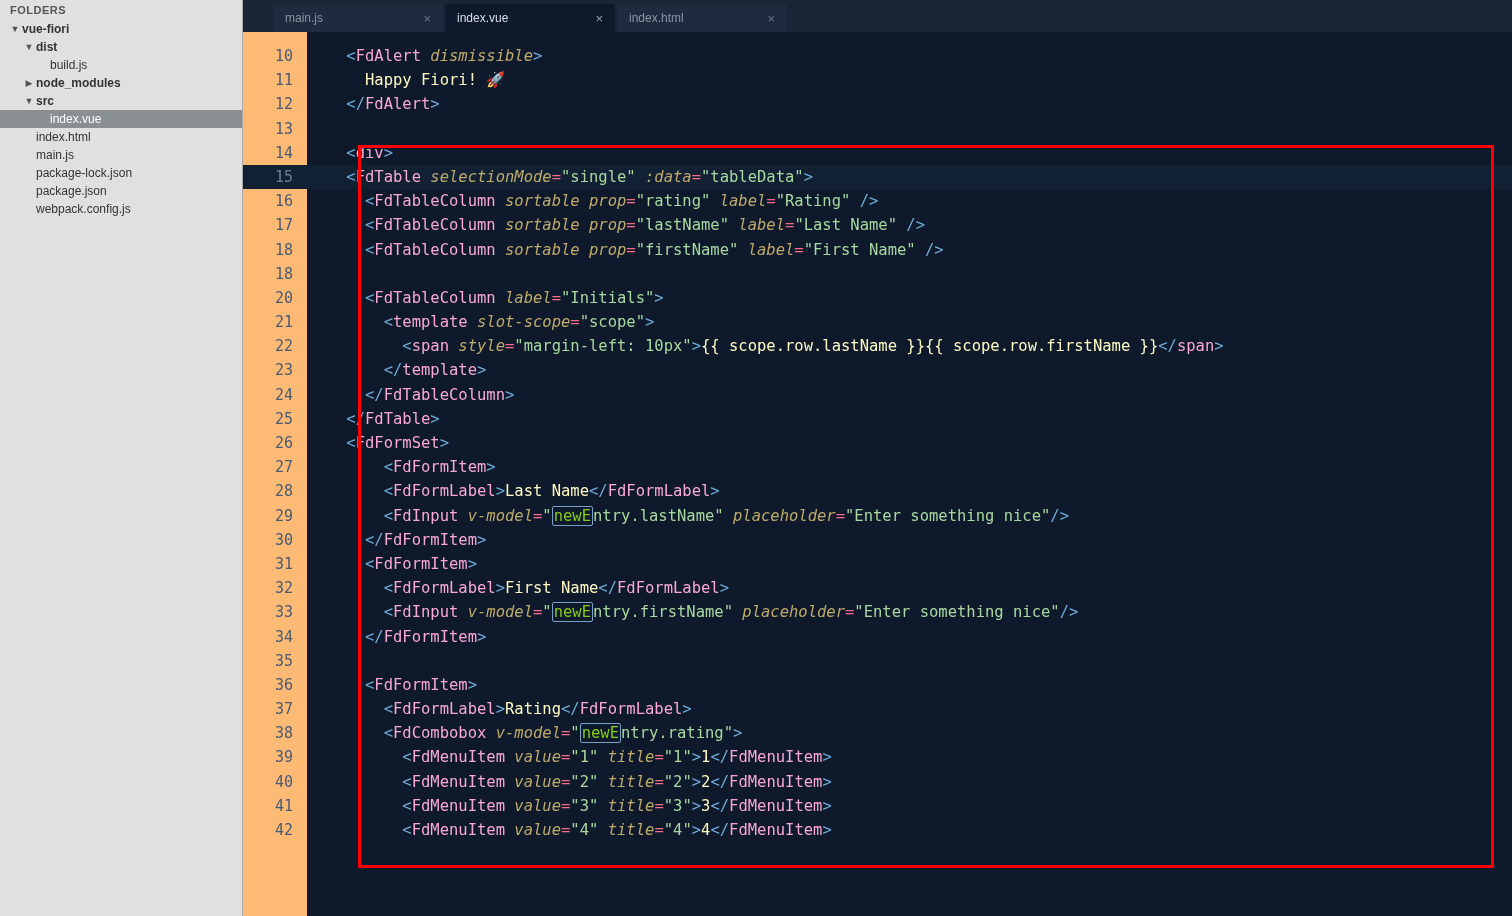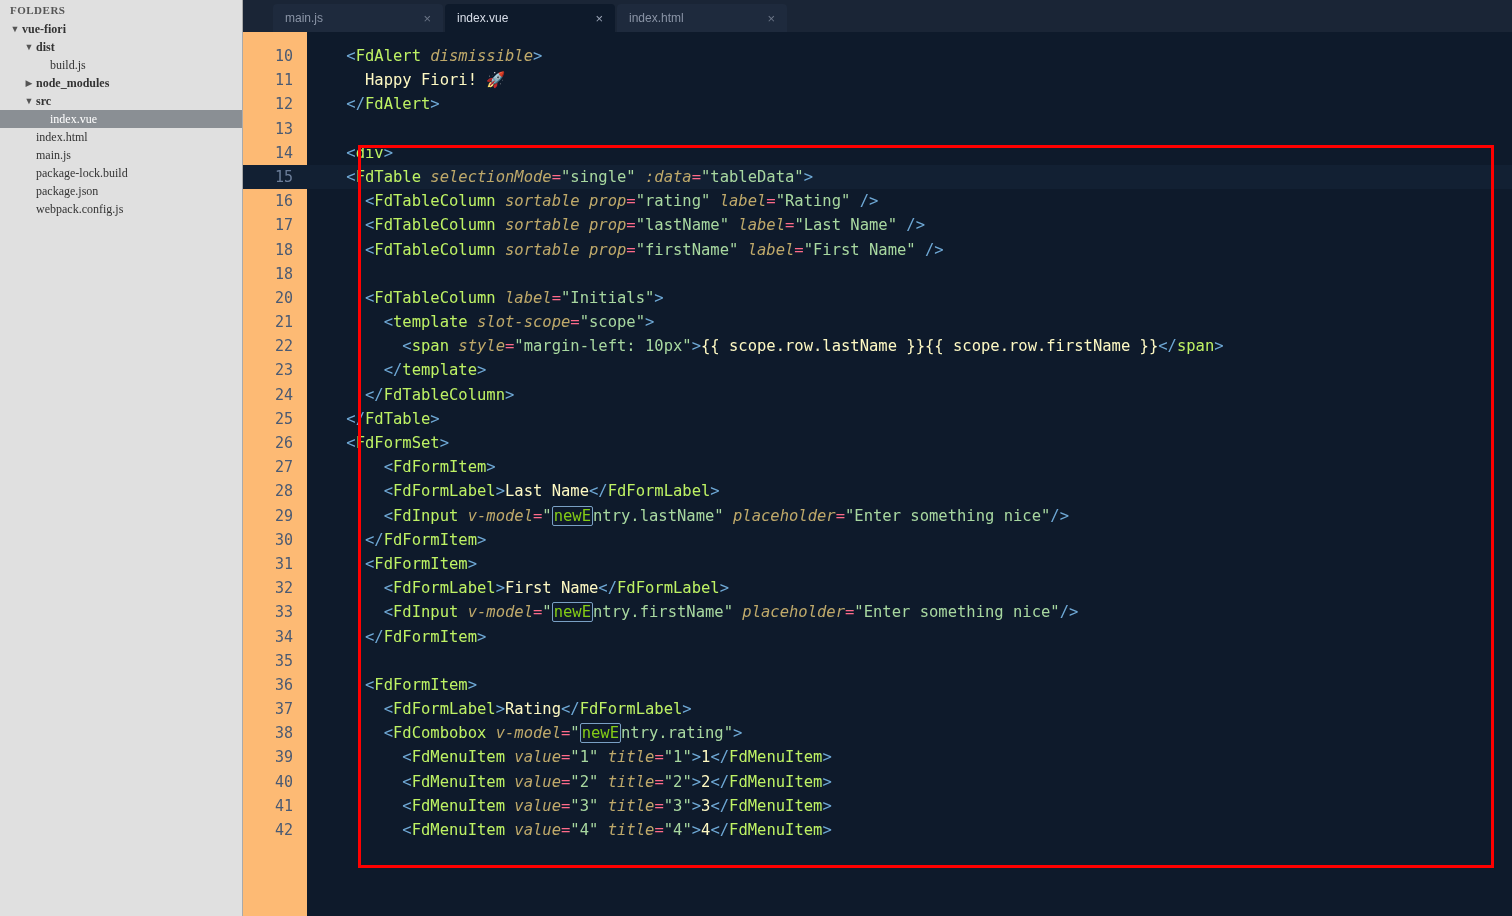--- a/index.html
+++ b/index.html
@@ -15,21 +15,21 @@
   .app { display: flex; height: 100%; }
 
   
   .sidebar {
     width: 243px;
     background: #e0e0e0;
     border-right: 1px solid #aaa;
     color: #333;
     display: flex;
     flex-direction: column;
-    font-family: Liberation Serif, serif;
+    font-family: Liberation Sans, sans-serif;
     font-size: 12px;
   }
   .sidebar-header {
     padding: 4px 10px 4px 10px;
     font-weight: bold;
     font-size: 11px;
     color: #555;
     letter-spacing: 0.5px;
   }
   .tree { padding-left: 0; }
@@ -125,21 +125,21 @@
     font-size: 15.5px;
     line-height: 24.2px;
     white-space: pre;
     color: #d4dae4;
     position: relative;
   }
   .code .line { height: 24.2px; padding-left: 2px; }
   .code .line.current { background: #122033; }
 
   
-  .tag   { color: #bef264; text-align: right; }      
+  .tag   { color: #f9a8d4; text-align: right; }      
   .attr  { color: #bfa96a; font-style: italic; } 
   .str   { color: #a8d8a0; }      
   .punct { color: #6fa9d6; }      
   .text  { color: #fef9c3; }
   .op    { color: #ff6b8a; }      
   .boxed { border: 1px solid #7aa0c4; padding: 0 1px; border-radius: 2px; color:#84cc16; }
 
   .red-box {
     position: absolute;
     border: 3px solid #ff0000;
@@ -180,21 +180,21 @@
         <div class="tree-item indent-1">
           <span class="tree-arrow"></span>
           <span class="tree-label file">index.html</span>
         </div>
         <div class="tree-item indent-1">
           <span class="tree-arrow"></span>
           <span class="tree-label file">main.js</span>
         </div>
         <div class="tree-item indent-1">
           <span class="tree-arrow"></span>
-          <span class="tree-label file">package-lock.build</span>
+          <span class="tree-label file">package-lock.json</span>
         </div>
         <div class="tree-item indent-1">
           <span class="tree-arrow"></span>
           <span class="tree-label file">package.json</span>
         </div>
         <div class="tree-item indent-1">
           <span class="tree-arrow"></span>
           <span class="tree-label file">webpack.config.js</span>
         </div>
       </div>

